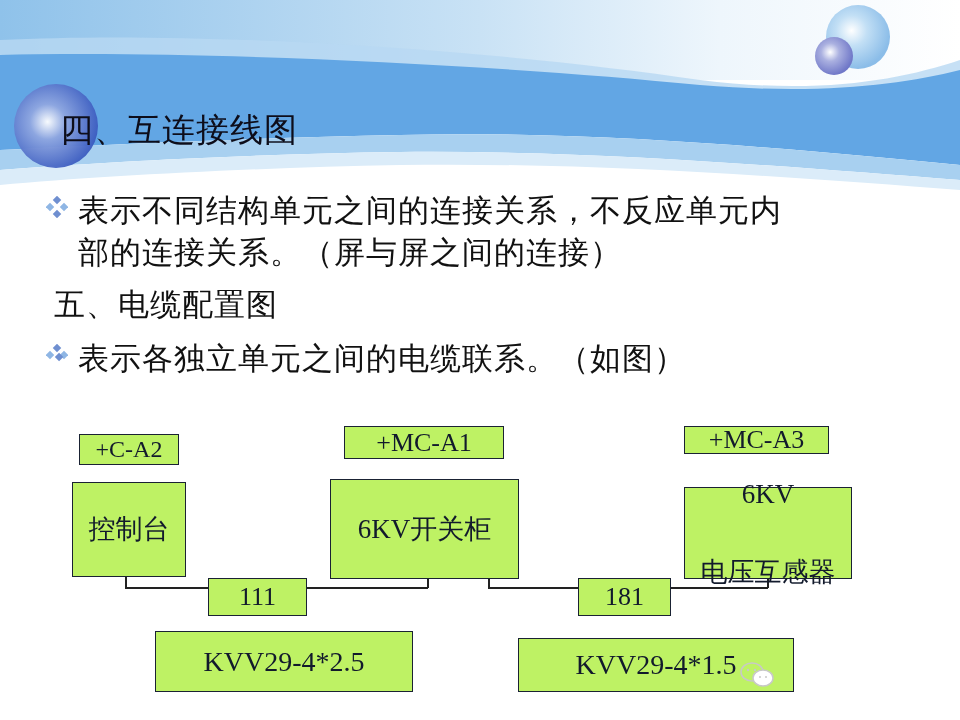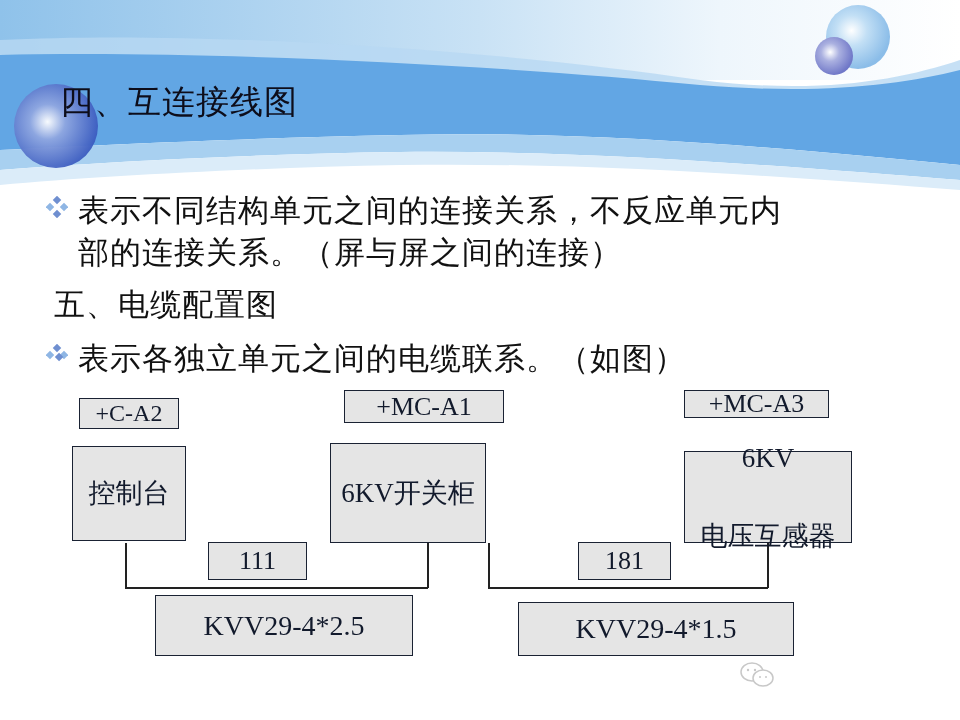--- a/index.html
+++ b/index.html
@@ -4,33 +4,34 @@
 <style>
   html, body { margin: 0; padding: 0; }
   body {
     width: 960px; height: 720px; position: relative; overflow: hidden;
     background: #ffffff;
     font-family: "DejaVu Serif", "Liberation Serif", serif;
     color: #111;
   }
   .bg { position: absolute; left: 0; top: 0; width: 960px; height: 720px; z-index: 0; }
   .title {
-    position: absolute; left: 60px; top: 80px; font-size: 33px; color: #0d0d1a;
+    position: absolute; left: 60px; top: 108px; font-size: 33px; color: #0d0d1a;
     letter-spacing: 1px; z-index: 2; font-family: "DejaVu Sans", sans-serif;
   }
   .line {
     position: absolute; font-size: 31px; color: #111; z-index: 2; white-space: nowrap;
     font-family: "DejaVu Sans", sans-serif; letter-spacing: 1px;
   }
   .bullet { position: absolute; width: 22px; height: 22px; z-index: 2; }
   .box {
-    position: absolute; background: #e5e5e5; border: 1.5px solid #1a2233;
+    position: absolute; background: #bef264; border: 1.5px solid #1a2233;
     box-sizing: border-box; display: flex; align-items: center; justify-content: center;
     text-align: center; color: #121a2c; z-index: 2; line-height: 1.2;
     font-family: "Liberation Serif", serif;
+    margin-top: 36px;
   }
   .box .cn { font-family: "DejaVu Sans", sans-serif; }
   .wire { position: absolute; background: #222; z-index: 1; }
   .watermark {
     position: absolute; left: 738px; top: 660px; display: flex; align-items: center;
     gap: 8px; z-index: 2; color: #cfcfcf; font-size: 22px; font-family: "DejaVu Sans", sans-serif;
   }
 </style>
 </head>
 <body>
@@ -90,21 +91,21 @@
 </svg>
 <div class="line" style="left:78px; top:338px;">表示各独立单元之间的电缆联系。（如图）</div>
 
 <div class="box" style="left:79px; top:398px; width:100px; height:31px; font-size:24px;">+C-A2</div>
 <div class="box" style="left:344px; top:390px; width:160px; height:33px; font-size:26px;">+MC-A1</div>
 <div class="box" style="left:684px; top:390px; width:145px; height:28px; font-size:26px;">+MC-A3</div>
 
 <div class="box" style="left:72px; top:446px; width:114px; height:95px; font-size:27px;">
   <span class="cn">控制台</span>
 </div>
-<div class="box" style="left:330px; top:443px; width:156px; height:100px; font-size:27px;">
+<div class="box" style="left:330px; top:443px; width:189px; height:100px; font-size:27px;">
   <span>6KV开关柜</span>
 </div>
 <div class="box" style="left:684px; top:451px; width:168px; height:92px; font-size:27px; flex-direction:column;gap:45px;">
   <span>6KV</span>
   <span class="cn">电压互感器</span>
 </div>
 
 <div class="wire" style="left:125px; top:543px; width:1.5px; height:45px;"></div>
 <div class="wire" style="left:125px; top:587px; width:303px; height:1.5px;"></div>
 <div class="wire" style="left:427px; top:543px; width:1.5px; height:45px;"></div>

